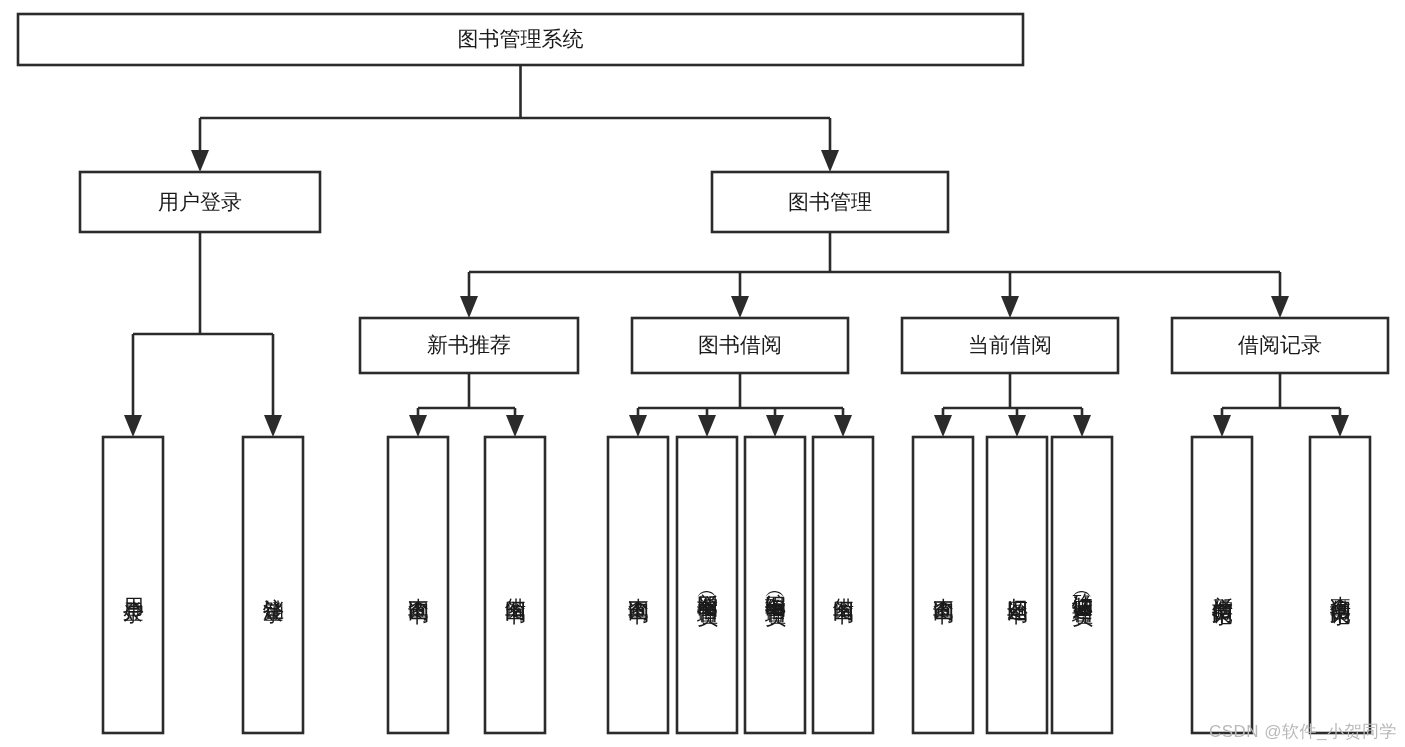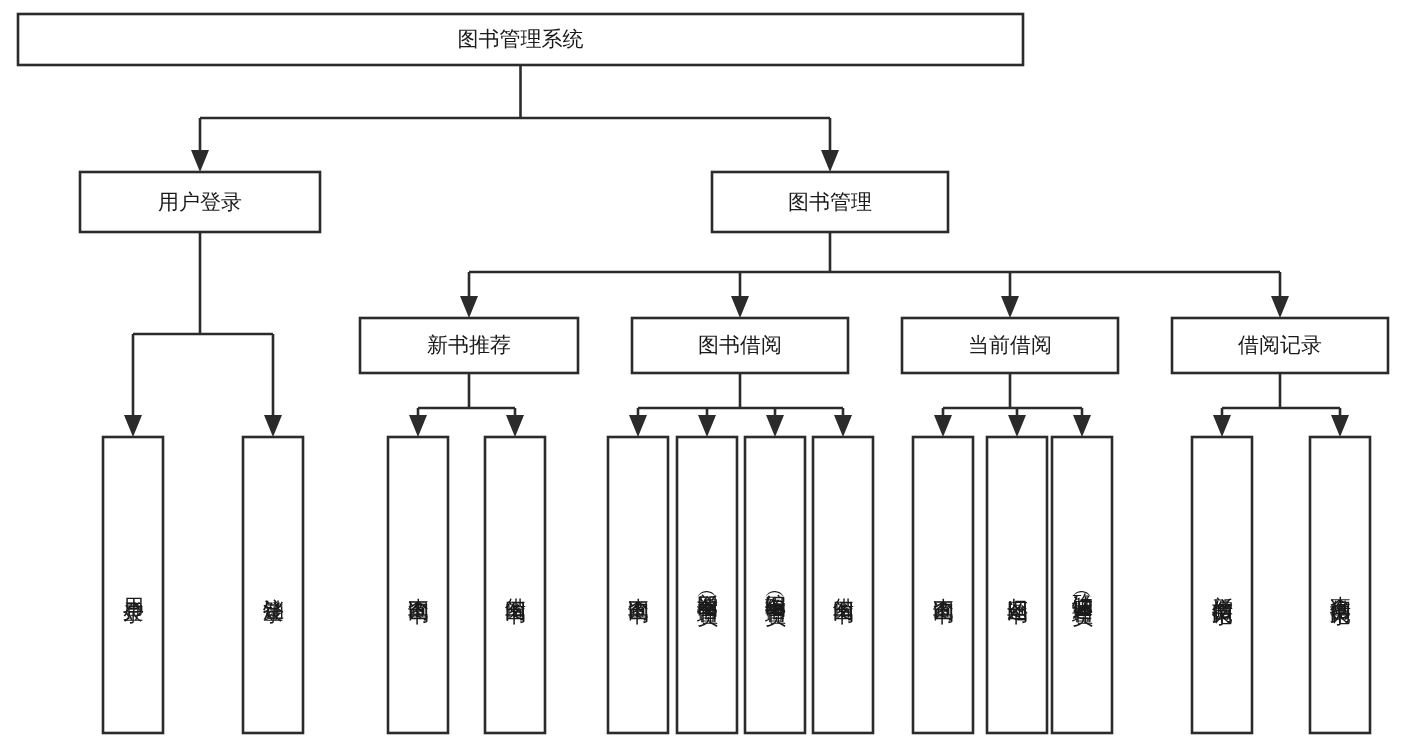--- a/index.html
+++ b/index.html
@@ -177,13 +177,14 @@
       <div class="vlabel" style="left: 677px; top: 437px; width: 60px; height: 296px;">新增图书（管理员）</div>
       <div class="vlabel" style="left: 745px; top: 437px; width: 60px; height: 296px;">编辑图书（管理员）</div>
       <div class="vlabel" style="left: 813px; top: 437px; width: 60px; height: 296px;">借阅图书</div>
       <div class="vlabel" style="left: 913px; top: 437px; width: 60px; height: 296px;">查询图书</div>
       <div class="vlabel" style="left: 987px; top: 437px; width: 60px; height: 296px;">归还图书</div>
       <div class="vlabel" style="left: 1052px; top: 437px; width: 60px; height: 296px;">确认归还（管理员）</div>
       <div class="vlabel" style="left: 1192px; top: 437px; width: 60px; height: 296px;">新增借阅记录</div>
       <div class="vlabel" style="left: 1310px; top: 437px; width: 60px; height: 296px;">查询借阅记录</div>
     </div>
 
+  <div class="watermark">CSDN @软件_小贺同学</div>
 </div>
 
 </body></html>

